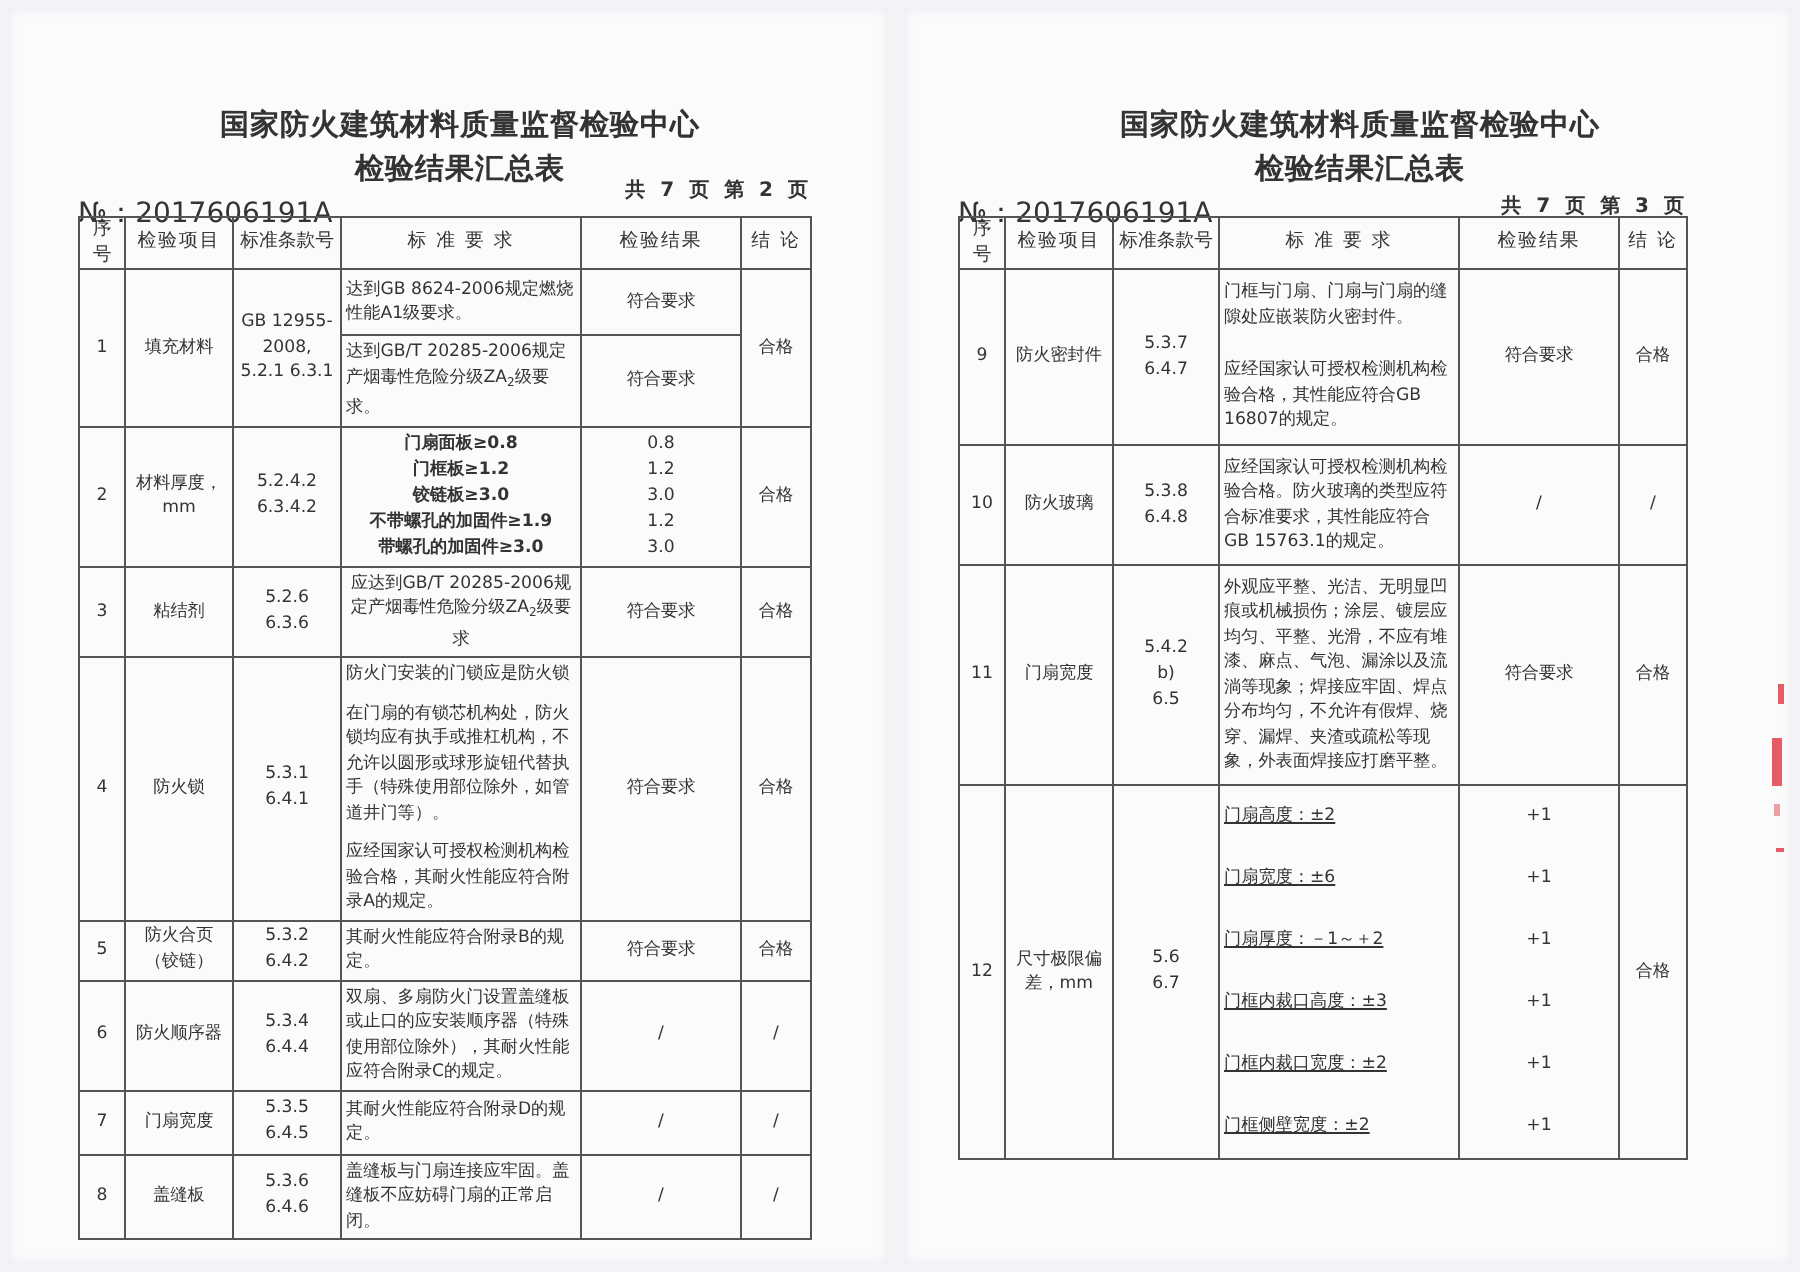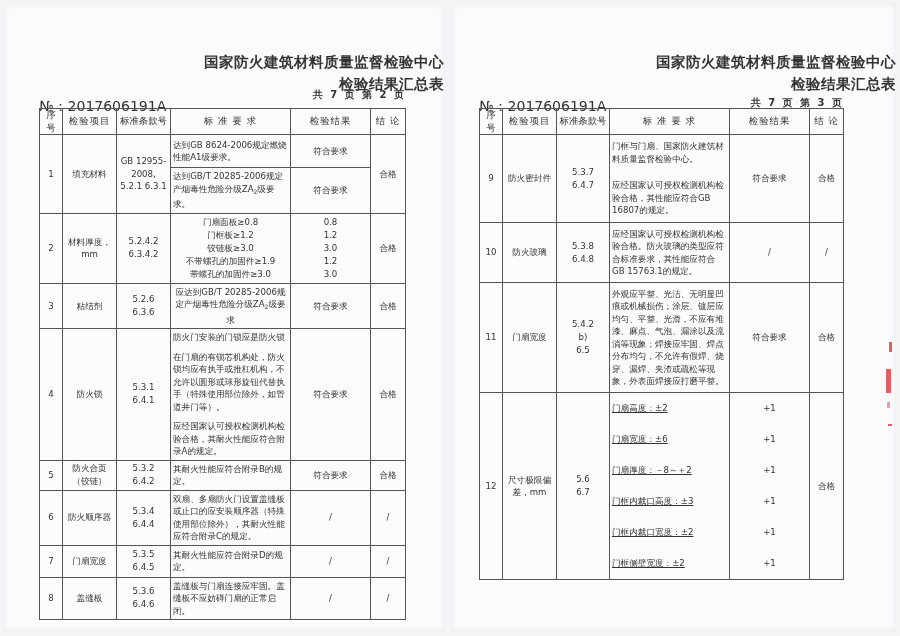--- a/index.html
+++ b/index.html
@@ -9,40 +9,40 @@
     font-family:"DejaVu Sans", sans-serif;
     color:#2a2a2a;
   }
   .page {
     position:absolute; top:4px; height:628px; background:#fbfbfc;
     box-shadow: inset 0 0 6px rgba(180,180,200,0.25);
   }
   .page.left { left:4px; width:440px; }
   .page.right { left:452px; width:444px; }
   .title {
-    position:absolute; left:12px; right:0; text-align:right;
+    position:absolute; left:12px; right:0; text-align:center;
     font-weight:bold; color:#333; letter-spacing:0.5px;
   }
   .t1 { font-size:14.5px; }
   .t2 { font-size:14.5px; }
   .meta {
     position:absolute; font-size:14px; color:#333;text-align:right;
   }
   .meta.right { text-align:right; font-weight:bold; font-size:10px; letter-spacing:2px; }
   table.sheet {
     position:absolute; border-collapse:collapse; table-layout:fixed;
     font-size:8.6px; color:#333;
   }
   table.sheet td, table.sheet th {
     border:1.2px solid #555; padding:0 2px; text-align:center; vertical-align:middle;
     line-height:12.5px; font-weight:normal; overflow:hidden;
   }
   table.sheet th { font-size:9.4px; letter-spacing:1px; height:18px; }
   td.req { text-align:left !important; font-weight:bold; padding:2px 2px !important; }
-  td.req.center { text-align:center !important; font-weight:normal; }
+  td.req.center { text-align:center !important; font-weight:bold; }
   .para { display:block; margin:0 0 7px 0; }
   .para:last-child { margin-bottom:0; }
   .sub { font-size:6px; vertical-align:-2px; }
   .list-line { display:block; line-height:13px; }
   .dim-line { display:block; height:31px; line-height:31px; }
   .red-mark {
     position:absolute; background:#e0404c; opacity:0.85;
   }
 </style>
 </head>
@@ -222,21 +222,21 @@
     </tr>
 
     <tr style="height:88px;">
       <td>9</td>
       <td>防火密封件</td>
       <td>
             <span class="list-line">5.3.7</span>
             <span class="list-line">6.4.7</span>
           </td>
       <td class="req">
-        <span class="para" style="margin-bottom:14px;">门框与门扇、国家防火建筑材料质量监督检验中心。</span>
+        <span class="para" style="margin-bottom:14px;">门框与门扇、门扇与门扇的缝隙处应嵌装防火密封件。</span>
         <span class="para">应经国家认可授权检测机构检验合格，其性能应符合GB 16807的规定。</span>
       </td>
       <td>符合要求</td>
       <td>合格</td>
     </tr>
 
     <tr style="height:60px;">
       <td>10</td>
       <td>防火玻璃</td>
       <td>
@@ -264,21 +264,21 @@
     <tr style="height:183px;">
       <td>12</td>
       <td>尺寸极限偏差，mm</td>
       <td>
             <span class="list-line">5.6</span>
             <span class="list-line">6.7</span>
           </td>
       <td class="req" style="vertical-align:top; padding:0 2px !important;text-decoration:underline;">
         <span class="dim-line">门扇高度：±2</span>
         <span class="dim-line">门扇宽度：±6</span>
-        <span class="dim-line">门扇厚度：－8～＋2</span>
+        <span class="dim-line">门扇厚度：－1～＋2</span>
         <span class="dim-line">门框内裁口高度：±3</span>
         <span class="dim-line">门框内裁口宽度：±2</span>
         <span class="dim-line">门框侧壁宽度：±2</span>
       </td>
       <td style="vertical-align:top;">
         <span class="dim-line">+1</span>
         <span class="dim-line">+1</span>
         <span class="dim-line">+1</span>
         <span class="dim-line">+1</span>
         <span class="dim-line">+1</span>

